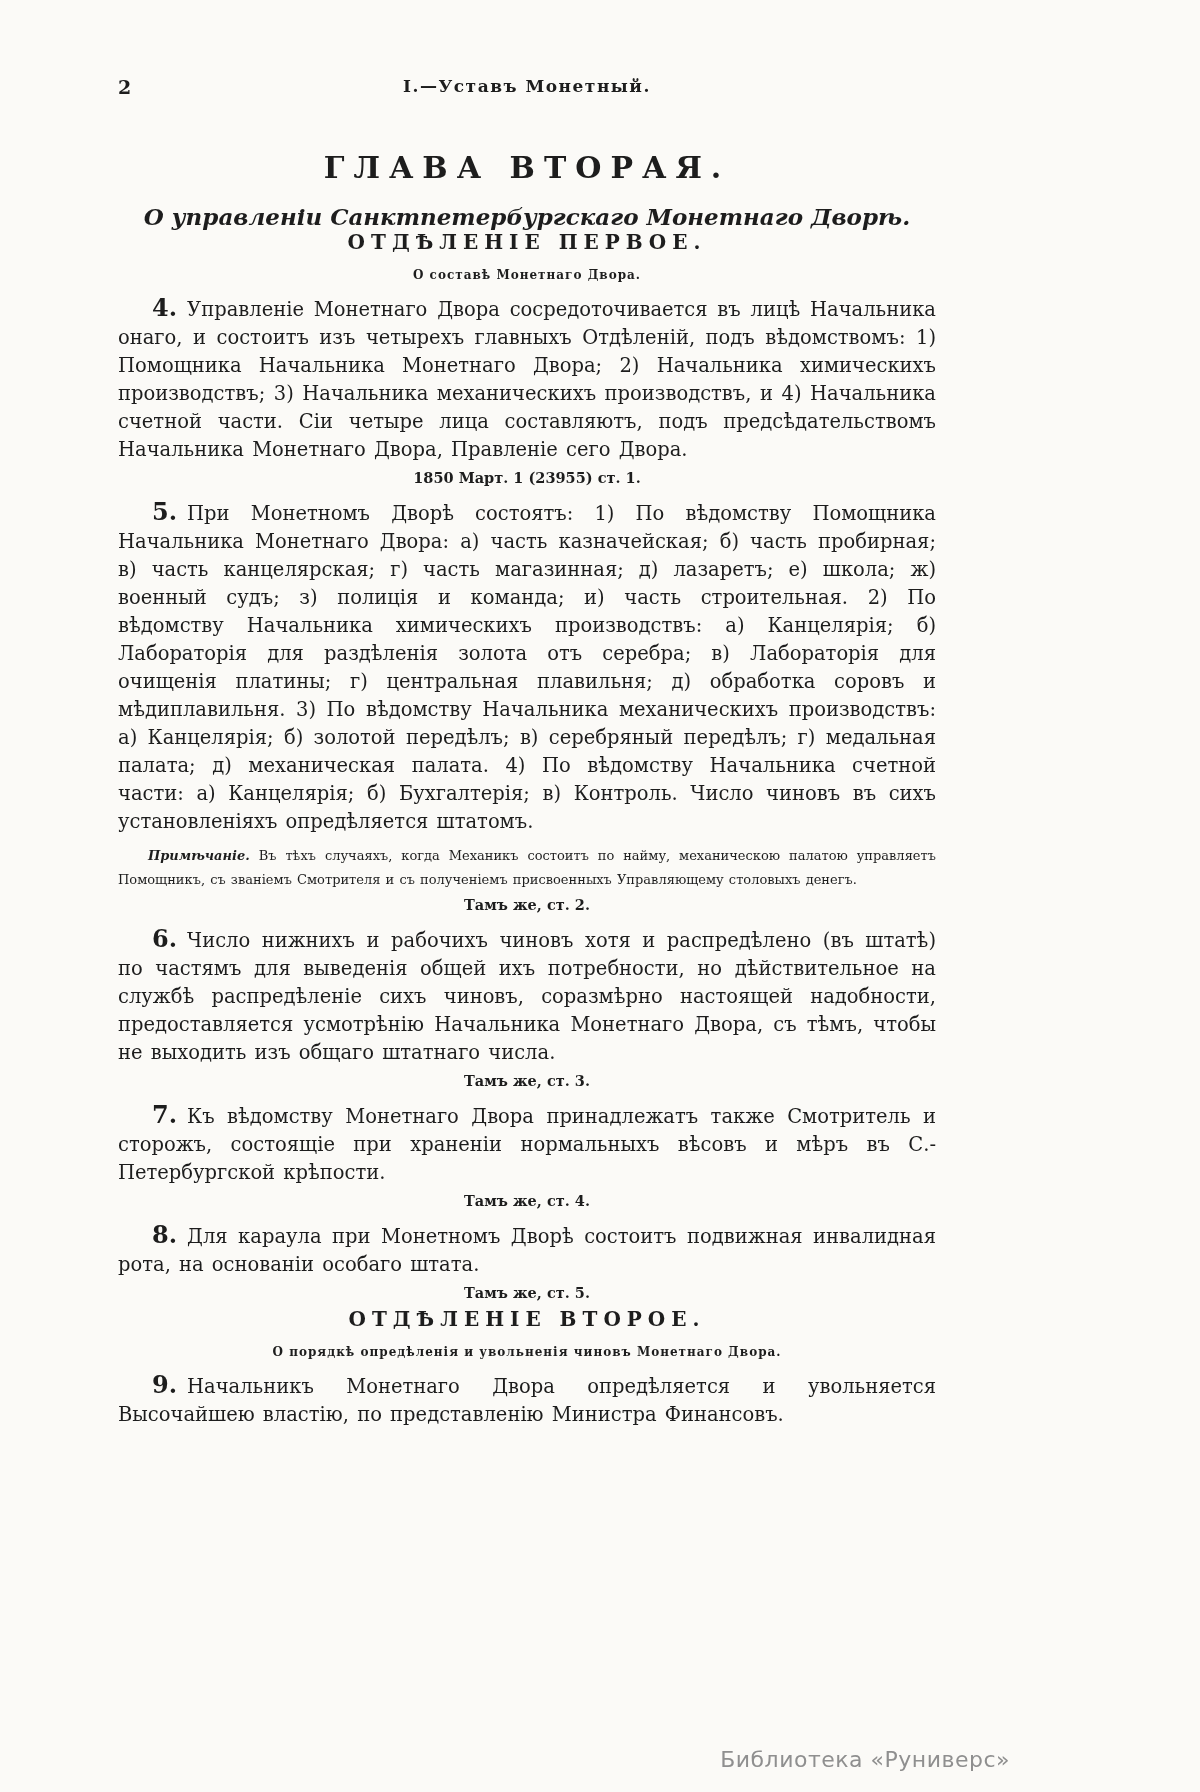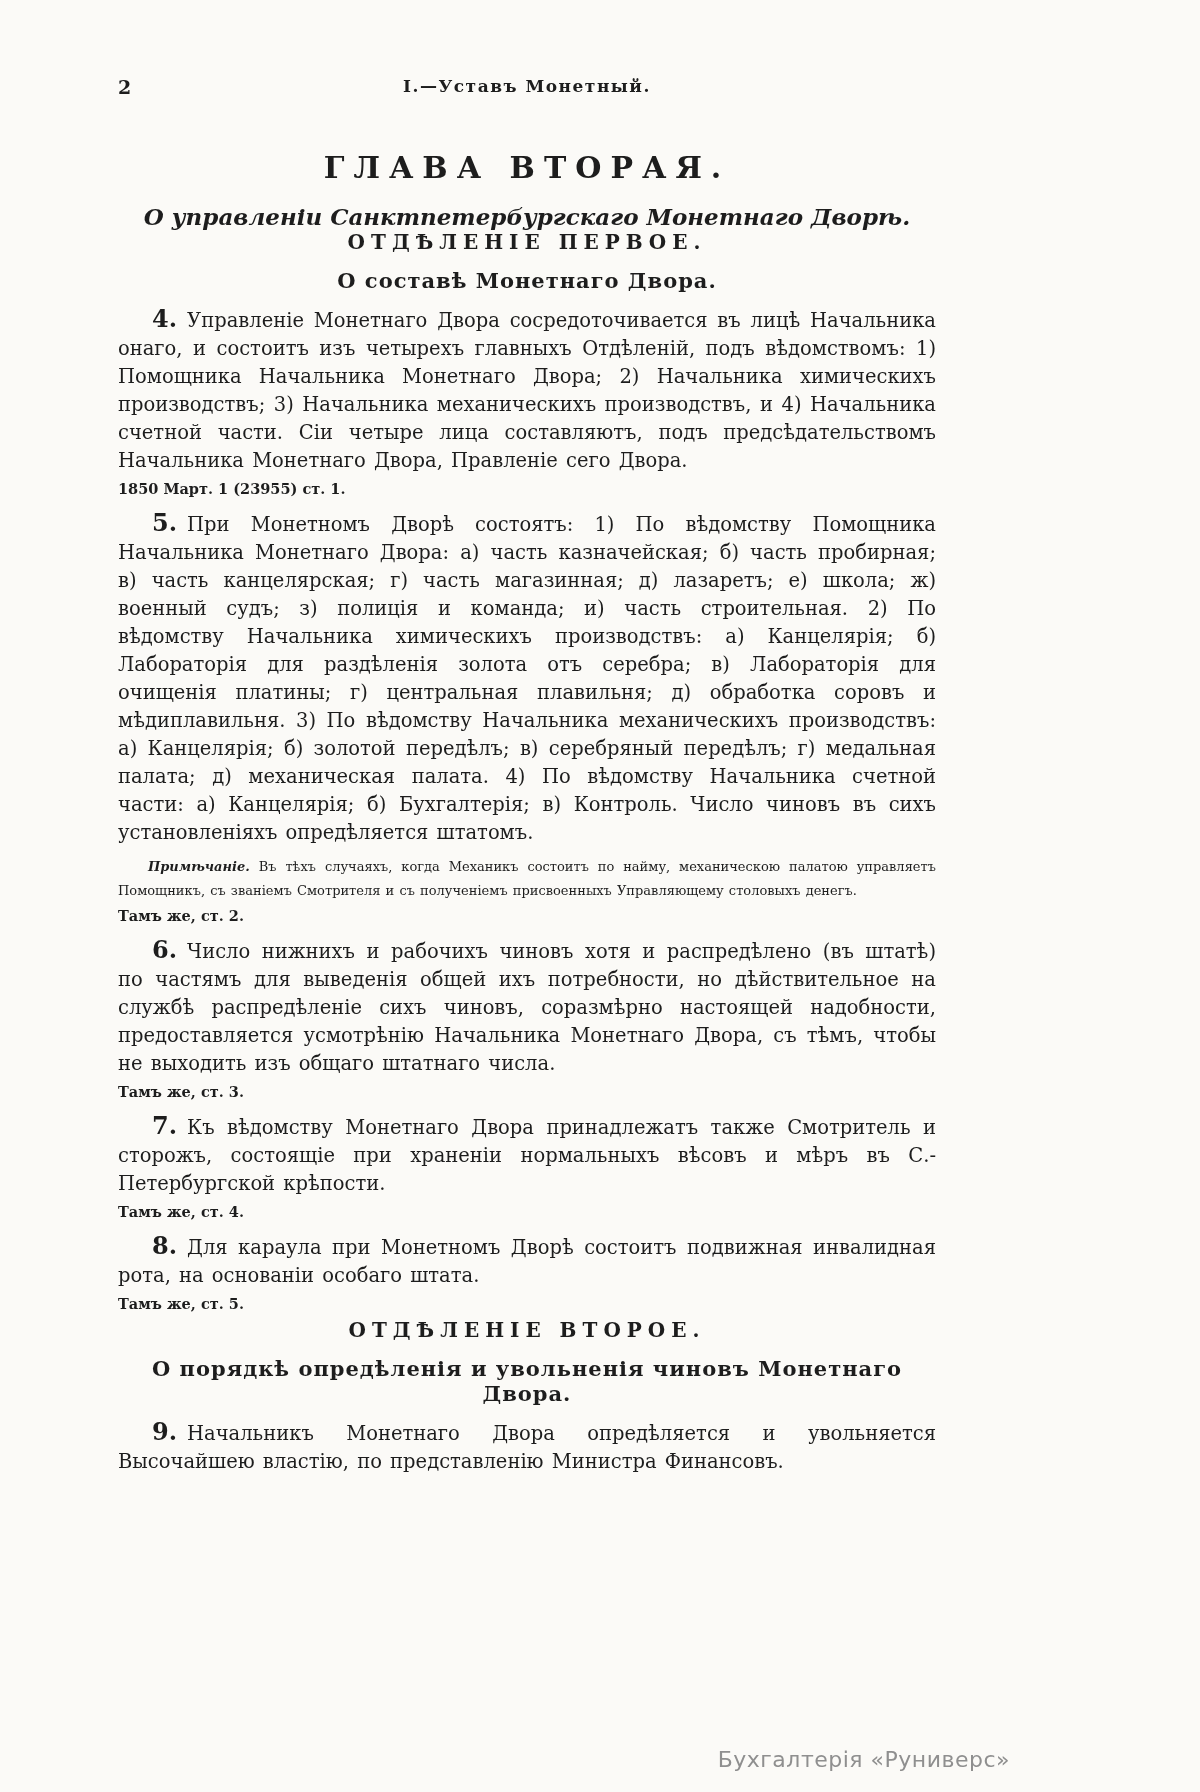--- a/index.html
+++ b/index.html
@@ -54,39 +54,40 @@
   }
   .section-heading {
     text-align: center;
     font-size: 20px;
     font-weight: bold;
     letter-spacing: 6px;
   }
   .section-subheading {
     margin-top: 14px;
     text-align: center;
-    font-size: 21px;
+    font-size: 12px;
     font-weight: bold;
     letter-spacing: 1px;
   }
   p.article {
     margin: 12px 0 0 0;
     font-size: 19.5px;
     line-height: 28px;
     text-align: justify;
     text-indent: 34px;
     word-spacing: 2px;
   }
   .art-num {
     font-size: 24px;
     font-weight: bold;
     margin-right: 10px;
   }
   .citation {
     margin: 5px 0 6px 0;
+    text-align: center;
     font-size: 14.5px;
     font-weight: bold;
   }
   .note {
     margin: 8px 0 0 0;
     font-size: 13px;
     line-height: 23.5px;
     text-align: justify;
     text-indent: 30px;
     word-spacing: 1px;
@@ -138,14 +139,14 @@
     <p class="article"><span class="art-num">8.</span><span>Для караула при Монетномъ Дворѣ состоитъ подвижная инвалидная рота, на основаніи особаго штата.</span></p>
     <div class="citation">Тамъ же, ст. 5.</div>
 
     <div class="section-heading">ОТДѢЛЕНІЕ ВТОРОЕ.</div>
     <div class="section-subheading">О порядкѣ опредѣленія и увольненія чиновъ Монетнаго Двора.</div>
 
     <p class="article"><span class="art-num">9.</span><span>Начальникъ Монетнаго Двора опредѣляется и увольняется Высочайшею властію, по представленію Министра Финансовъ.</span></p>
 
   </div>
 
-  <div class="watermark">Бухгалтерія «Руниверс»</div>
+  <div class="watermark">Библиотека «Руниверс»</div>
 </div>
 
 </body></html>

